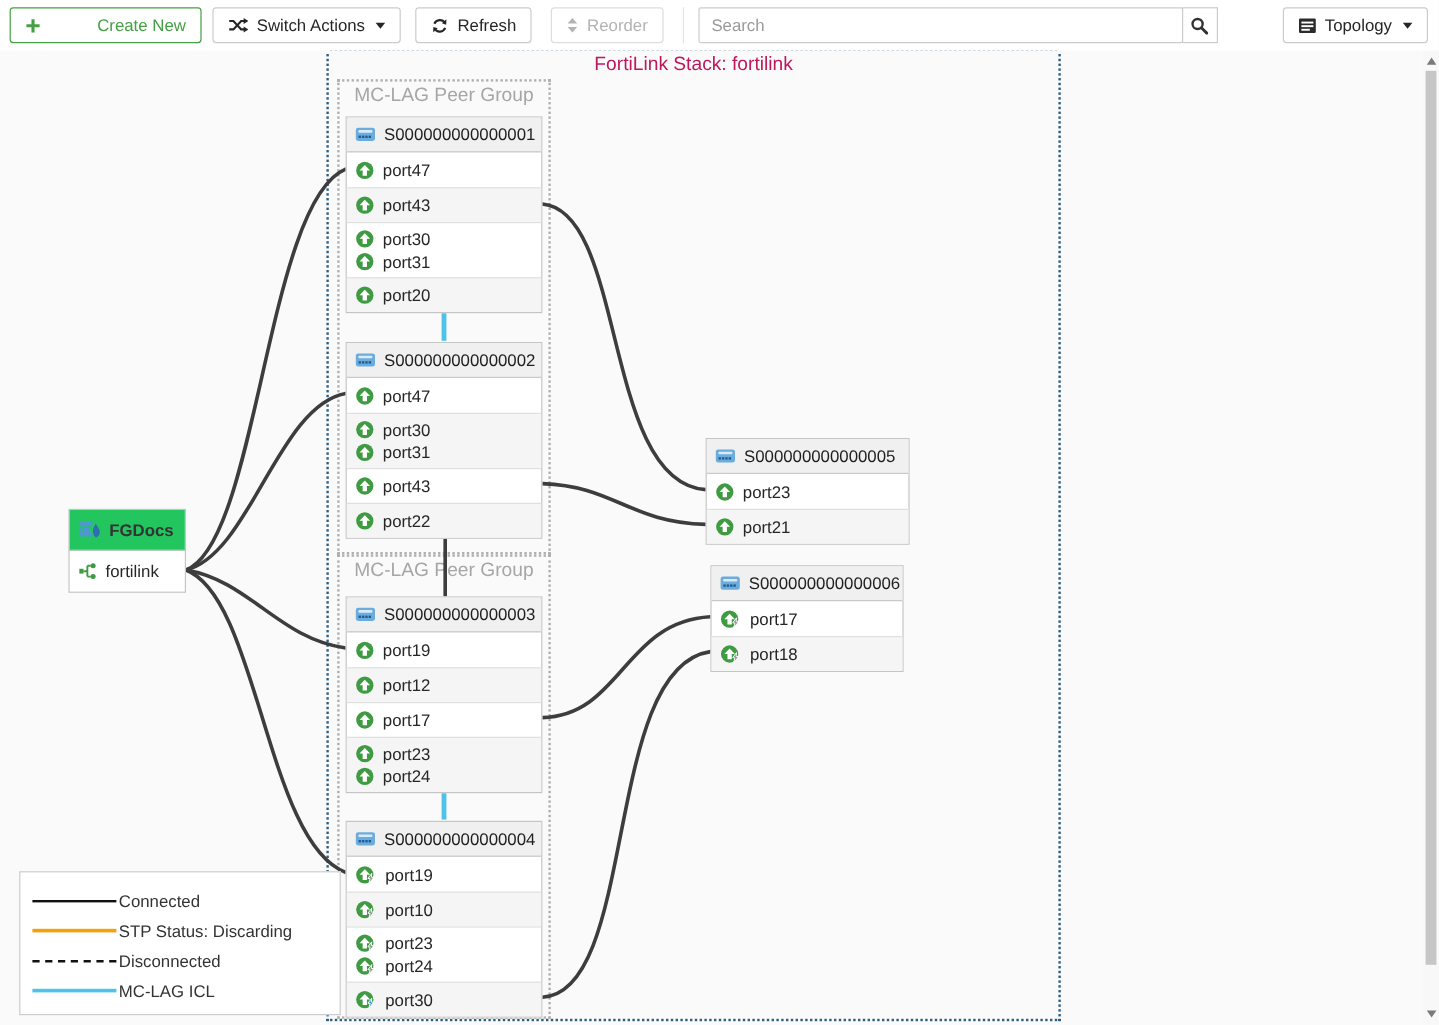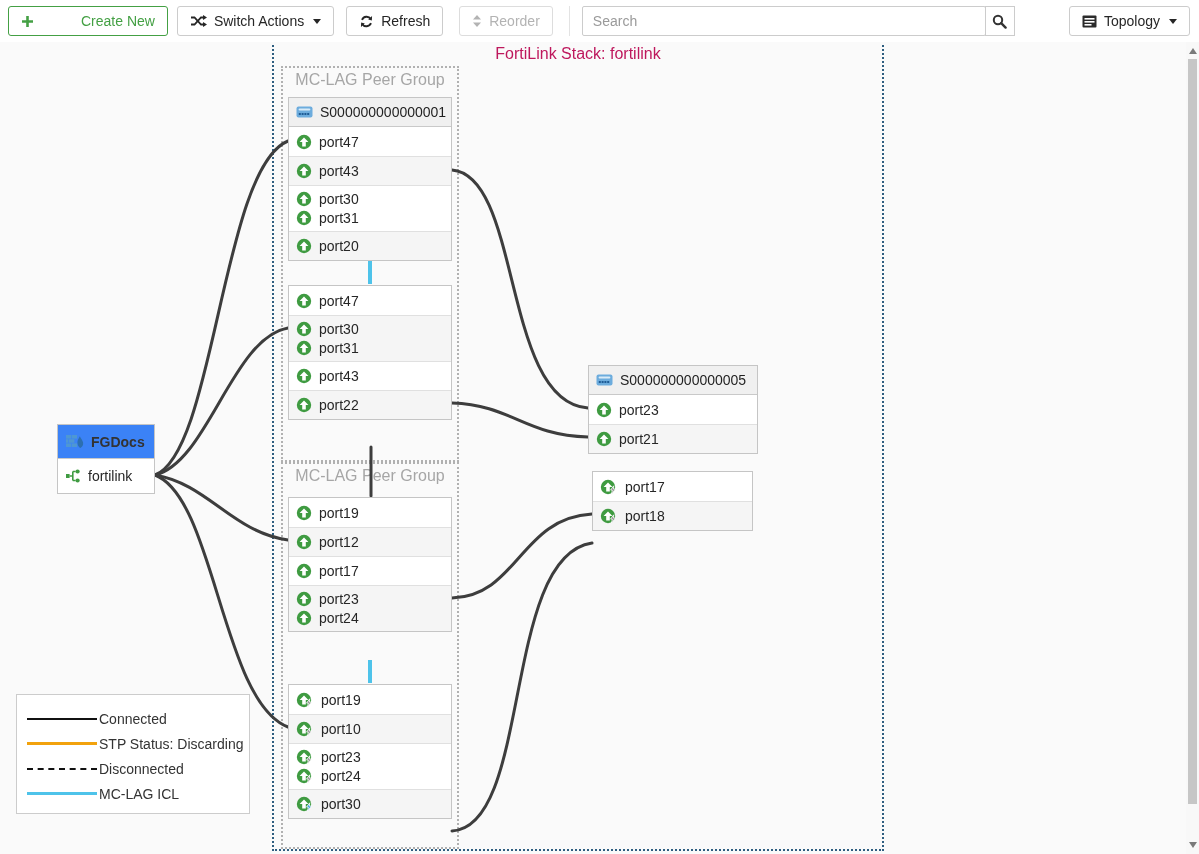--- a/index.html
+++ b/index.html
@@ -37,23 +37,23 @@
   .sw-row{box-sizing:border-box;display:flex;flex-direction:column;justify-content:center;gap:3px;padding:0 7px;}
   .sw-row.single{height:29px;} .sw-row.double{height:46px;}
   .sw-row + .sw-row{border-top:1px solid #e0e0e0;}
   .sw-row.alt{background:#f5f5f5;}
   .port-line{display:flex;align-items:center;gap:7px;color:#262626;line-height:1;}
   .picon{display:inline-flex;align-items:center;}
   
   #fgt{position:absolute;left:57px;top:424px;width:98px;background:#fff;border:1px solid #c5c5c5;
        box-sizing:border-box;z-index:10;font-size:14px;}
   .fgt-row{height:34px;display:flex;align-items:center;gap:7px;padding:0 8px;box-sizing:border-box;color:#262626;}
-  .fgt-row.head{background:#3b82f6;border-bottom:1px solid #c9c9c9;font-weight:700;color:#333;}
-  
-  #legend{position:absolute;left:16px;top:694px;width:234px;height:120px;background:#fff;
+  .fgt-row.head{background:#22c55e;border-bottom:1px solid #c9c9c9;font-weight:700;color:#333;}
+  
+  #legend{position:absolute;left:16px;top:726px;width:268px;height:120px;background:#fff;
           border:1px solid #ccc;z-index:10;box-sizing:border-box;padding-top:11px;}
   .legend-row{height:25px;display:flex;align-items:center;padding-left:10px;}
   .legend-swatch{width:70px;height:0;display:inline-block;}
   .legend-label{font-size:14px;color:#333;margin-left:2px;white-space:nowrap;}
   
   #wires{position:absolute;left:0;top:0;width:1199px;height:854px;z-index:5;pointer-events:none;}
   
   #scrollbar{position:absolute;right:0;top:42px;width:13px;height:812px;background:#f8f8f8;z-index:15;}
   #sb-thumb{position:absolute;left:2px;top:17px;width:9px;height:745px;background:#c6c6c6;}
   .sb-arrow{position:absolute;left:2.5px;width:0;height:0;border-left:4px solid transparent;border-right:4px solid transparent;}
@@ -248,203 +248,248 @@
           <svg width="16" height="16" viewBox="0 0 16 16">
             <circle cx="8" cy="8" r="7.2" fill="#3f9b41"></circle>
             <path d="M8 3.4 L12.4 8 H9.8 V12.4 H6.2 V8 H3.6 Z" fill="#fff"></path>
           </svg>
         </span>
         <span class="port-label">port20</span>
       </div>
     </div>
   </div>
 <div class="switch-box" style="left:288px;top:285px;width:164px;">
-    <div class="sw-row single">
-      <div class="port-line">
-        <span class="picon">
-          <svg width="16" height="16" viewBox="0 0 16 16">
-            <circle cx="8" cy="8" r="7.2" fill="#3f9b41"></circle>
-            <path d="M8 3.4 L12.4 8 H9.8 V12.4 H6.2 V8 H3.6 Z" fill="#fff"></path>
-          </svg>
-        </span>
-        <span class="port-label">port47</span>
-      </div>
-    </div>
-    <div class="sw-row double alt">
-      <div class="port-line">
-        <span class="picon">
-          <svg width="16" height="16" viewBox="0 0 16 16">
-            <circle cx="8" cy="8" r="7.2" fill="#3f9b41"></circle>
-            <path d="M8 3.4 L12.4 8 H9.8 V12.4 H6.2 V8 H3.6 Z" fill="#fff"></path>
-          </svg>
-        </span>
-        <span class="port-label">port30</span>
-      </div>
-      <div class="port-line">
-        <span class="picon">
-          <svg width="16" height="16" viewBox="0 0 16 16">
-            <circle cx="8" cy="8" r="7.2" fill="#3f9b41"></circle>
-            <path d="M8 3.4 L12.4 8 H9.8 V12.4 H6.2 V8 H3.6 Z" fill="#fff"></path>
-          </svg>
-        </span>
-        <span class="port-label">port31</span>
-      </div>
-    </div>
-    <div class="sw-row single">
-      <div class="port-line">
-        <span class="picon">
-          <svg width="16" height="16" viewBox="0 0 16 16">
-            <circle cx="8" cy="8" r="7.2" fill="#3f9b41"></circle>
-            <path d="M8 3.4 L12.4 8 H9.8 V12.4 H6.2 V8 H3.6 Z" fill="#fff"></path>
-          </svg>
-        </span>
-        <span class="port-label">port43</span>
-      </div>
-    </div>
-    <div class="sw-row single alt">
-      <div class="port-line">
-        <span class="picon">
-          <svg width="16" height="16" viewBox="0 0 16 16">
-            <circle cx="8" cy="8" r="7.2" fill="#3f9b41"></circle>
-            <path d="M8 3.4 L12.4 8 H9.8 V12.4 H6.2 V8 H3.6 Z" fill="#fff"></path>
-          </svg>
-        </span>
-        <span class="port-label">port22</span>
-      </div>
-    </div>
-  </div>
-<div class="switch-box" style="left:288px;top:497px;width:164px;">
-    <div class="sw-row single">
-      <div class="port-line">
-        <span class="picon">
-          <svg width="16" height="16" viewBox="0 0 16 16">
-            <circle cx="8" cy="8" r="7.2" fill="#3f9b41"></circle>
-            <path d="M8 3.4 L12.4 8 H9.8 V12.4 H6.2 V8 H3.6 Z" fill="#fff"></path>
-          </svg>
-        </span>
-        <span class="port-label">port19</span>
-      </div>
-    </div>
-    <div class="sw-row single alt">
-      <div class="port-line">
-        <span class="picon">
-          <svg width="16" height="16" viewBox="0 0 16 16">
-            <circle cx="8" cy="8" r="7.2" fill="#3f9b41"></circle>
-            <path d="M8 3.4 L12.4 8 H9.8 V12.4 H6.2 V8 H3.6 Z" fill="#fff"></path>
-          </svg>
-        </span>
-        <span class="port-label">port12</span>
-      </div>
-    </div>
-    <div class="sw-row single">
-      <div class="port-line">
-        <span class="picon">
-          <svg width="16" height="16" viewBox="0 0 16 16">
-            <circle cx="8" cy="8" r="7.2" fill="#3f9b41"></circle>
-            <path d="M8 3.4 L12.4 8 H9.8 V12.4 H6.2 V8 H3.6 Z" fill="#fff"></path>
-          </svg>
-        </span>
-        <span class="port-label">port17</span>
-      </div>
-    </div>
-    <div class="sw-row double alt">
-      <div class="port-line">
-        <span class="picon">
-          <svg width="16" height="16" viewBox="0 0 16 16">
-            <circle cx="8" cy="8" r="7.2" fill="#3f9b41"></circle>
-            <path d="M8 3.4 L12.4 8 H9.8 V12.4 H6.2 V8 H3.6 Z" fill="#fff"></path>
-          </svg>
-        </span>
-        <span class="port-label">port23</span>
-      </div>
-      <div class="port-line">
-        <span class="picon">
-          <svg width="16" height="16" viewBox="0 0 16 16">
-            <circle cx="8" cy="8" r="7.2" fill="#3f9b41"></circle>
-            <path d="M8 3.4 L12.4 8 H9.8 V12.4 H6.2 V8 H3.6 Z" fill="#fff"></path>
-          </svg>
-        </span>
-        <span class="port-label">port24</span>
-      </div>
-    </div>
-  </div>
-<div class="switch-box" style="left:288px;top:684px;width:164px;">
-    <div class="sw-row single">
-      <div class="port-line">
-        <span class="picon">
-          <svg width="18" height="16" viewBox="0 0 18 16">
-            <circle cx="8" cy="8" r="7.2" fill="#3f9b41"></circle>
-            <path d="M8 3.4 L12.4 8 H9.8 V12.4 H6.2 V8 H3.6 Z" fill="#fff"></path>
-            <path d="M13.8 6.8 L10.6 11 L12.4 11.2 L11.4 15.2 L15.4 10.2 L13.4 10 Z" fill="#8f8f8f" stroke="#fff" stroke-width="0.8"></path>
-          </svg>
-        </span>
-        <span class="port-label">port19</span>
-      </div>
-    </div>
-    <div class="sw-row single alt">
-      <div class="port-line">
-        <span class="picon">
-          <svg width="18" height="16" viewBox="0 0 18 16">
-            <circle cx="8" cy="8" r="7.2" fill="#3f9b41"></circle>
-            <path d="M8 3.4 L12.4 8 H9.8 V12.4 H6.2 V8 H3.6 Z" fill="#fff"></path>
-            <path d="M13.8 6.8 L10.6 11 L12.4 11.2 L11.4 15.2 L15.4 10.2 L13.4 10 Z" fill="#8f8f8f" stroke="#fff" stroke-width="0.8"></path>
-          </svg>
-        </span>
-        <span class="port-label">port10</span>
-      </div>
-    </div>
-    <div class="sw-row double">
-      <div class="port-line">
-        <span class="picon">
-          <svg width="18" height="16" viewBox="0 0 18 16">
-            <circle cx="8" cy="8" r="7.2" fill="#3f9b41"></circle>
-            <path d="M8 3.4 L12.4 8 H9.8 V12.4 H6.2 V8 H3.6 Z" fill="#fff"></path>
-            <path d="M13.8 6.8 L10.6 11 L12.4 11.2 L11.4 15.2 L15.4 10.2 L13.4 10 Z" fill="#8f8f8f" stroke="#fff" stroke-width="0.8"></path>
-          </svg>
-        </span>
-        <span class="port-label">port23</span>
-      </div>
-      <div class="port-line">
-        <span class="picon">
-          <svg width="18" height="16" viewBox="0 0 18 16">
-            <circle cx="8" cy="8" r="7.2" fill="#3f9b41"></circle>
-            <path d="M8 3.4 L12.4 8 H9.8 V12.4 H6.2 V8 H3.6 Z" fill="#fff"></path>
-            <path d="M13.8 6.8 L10.6 11 L12.4 11.2 L11.4 15.2 L15.4 10.2 L13.4 10 Z" fill="#8f8f8f" stroke="#fff" stroke-width="0.8"></path>
-          </svg>
-        </span>
-        <span class="port-label">port24</span>
-      </div>
-    </div>
-    <div class="sw-row single alt">
-      <div class="port-line">
-        <span class="picon">
-          <svg width="18" height="16" viewBox="0 0 18 16">
-            <circle cx="8" cy="8" r="7.2" fill="#3f9b41"></circle>
-            <path d="M8 3.4 L12.4 8 H9.8 V12.4 H6.2 V8 H3.6 Z" fill="#fff"></path>
-            <path d="M13.8 6.8 L10.6 11 L12.4 11.2 L11.4 15.2 L15.4 10.2 L13.4 10 Z" fill="#3f9fe0" stroke="#fff" stroke-width="0.8"></path>
-          </svg>
-        </span>
-        <span class="port-label">port30</span>
-      </div>
-    </div>
-  </div>
-<div class="switch-box" style="left:588px;top:365px;width:170px;">
     <div class="sw-header">
       <span class="picon">
         <svg width="17" height="14" viewBox="0 0 17 14">
           <rect x="0.5" y="1.5" width="16" height="11" rx="2" fill="#6cacdd"></rect>
           <rect x="2.6" y="3.4" width="11.8" height="2.2" rx="1.1" fill="#d9ebf8"></rect>
           <g fill="#1e5c96">
             <rect x="2.8" y="8" width="2" height="2"></rect>
             <rect x="5.6" y="8" width="2" height="2"></rect>
             <rect x="8.4" y="8" width="2" height="2"></rect>
             <rect x="11.2" y="8" width="2" height="2"></rect>
           </g>
         </svg>
       </span>
+      <span class="sw-serial">S000000000000002</span>
+    </div>
+    <div class="sw-row single">
+      <div class="port-line">
+        <span class="picon">
+          <svg width="16" height="16" viewBox="0 0 16 16">
+            <circle cx="8" cy="8" r="7.2" fill="#3f9b41"></circle>
+            <path d="M8 3.4 L12.4 8 H9.8 V12.4 H6.2 V8 H3.6 Z" fill="#fff"></path>
+          </svg>
+        </span>
+        <span class="port-label">port47</span>
+      </div>
+    </div>
+    <div class="sw-row double alt">
+      <div class="port-line">
+        <span class="picon">
+          <svg width="16" height="16" viewBox="0 0 16 16">
+            <circle cx="8" cy="8" r="7.2" fill="#3f9b41"></circle>
+            <path d="M8 3.4 L12.4 8 H9.8 V12.4 H6.2 V8 H3.6 Z" fill="#fff"></path>
+          </svg>
+        </span>
+        <span class="port-label">port30</span>
+      </div>
+      <div class="port-line">
+        <span class="picon">
+          <svg width="16" height="16" viewBox="0 0 16 16">
+            <circle cx="8" cy="8" r="7.2" fill="#3f9b41"></circle>
+            <path d="M8 3.4 L12.4 8 H9.8 V12.4 H6.2 V8 H3.6 Z" fill="#fff"></path>
+          </svg>
+        </span>
+        <span class="port-label">port31</span>
+      </div>
+    </div>
+    <div class="sw-row single">
+      <div class="port-line">
+        <span class="picon">
+          <svg width="16" height="16" viewBox="0 0 16 16">
+            <circle cx="8" cy="8" r="7.2" fill="#3f9b41"></circle>
+            <path d="M8 3.4 L12.4 8 H9.8 V12.4 H6.2 V8 H3.6 Z" fill="#fff"></path>
+          </svg>
+        </span>
+        <span class="port-label">port43</span>
+      </div>
+    </div>
+    <div class="sw-row single alt">
+      <div class="port-line">
+        <span class="picon">
+          <svg width="16" height="16" viewBox="0 0 16 16">
+            <circle cx="8" cy="8" r="7.2" fill="#3f9b41"></circle>
+            <path d="M8 3.4 L12.4 8 H9.8 V12.4 H6.2 V8 H3.6 Z" fill="#fff"></path>
+          </svg>
+        </span>
+        <span class="port-label">port22</span>
+      </div>
+    </div>
+  </div>
+<div class="switch-box" style="left:288px;top:497px;width:164px;">
+    <div class="sw-header">
+      <span class="picon">
+        <svg width="17" height="14" viewBox="0 0 17 14">
+          <rect x="0.5" y="1.5" width="16" height="11" rx="2" fill="#6cacdd"></rect>
+          <rect x="2.6" y="3.4" width="11.8" height="2.2" rx="1.1" fill="#d9ebf8"></rect>
+          <g fill="#1e5c96">
+            <rect x="2.8" y="8" width="2" height="2"></rect>
+            <rect x="5.6" y="8" width="2" height="2"></rect>
+            <rect x="8.4" y="8" width="2" height="2"></rect>
+            <rect x="11.2" y="8" width="2" height="2"></rect>
+          </g>
+        </svg>
+      </span>
+      <span class="sw-serial">S000000000000003</span>
+    </div>
+    <div class="sw-row single">
+      <div class="port-line">
+        <span class="picon">
+          <svg width="16" height="16" viewBox="0 0 16 16">
+            <circle cx="8" cy="8" r="7.2" fill="#3f9b41"></circle>
+            <path d="M8 3.4 L12.4 8 H9.8 V12.4 H6.2 V8 H3.6 Z" fill="#fff"></path>
+          </svg>
+        </span>
+        <span class="port-label">port19</span>
+      </div>
+    </div>
+    <div class="sw-row single alt">
+      <div class="port-line">
+        <span class="picon">
+          <svg width="16" height="16" viewBox="0 0 16 16">
+            <circle cx="8" cy="8" r="7.2" fill="#3f9b41"></circle>
+            <path d="M8 3.4 L12.4 8 H9.8 V12.4 H6.2 V8 H3.6 Z" fill="#fff"></path>
+          </svg>
+        </span>
+        <span class="port-label">port12</span>
+      </div>
+    </div>
+    <div class="sw-row single">
+      <div class="port-line">
+        <span class="picon">
+          <svg width="16" height="16" viewBox="0 0 16 16">
+            <circle cx="8" cy="8" r="7.2" fill="#3f9b41"></circle>
+            <path d="M8 3.4 L12.4 8 H9.8 V12.4 H6.2 V8 H3.6 Z" fill="#fff"></path>
+          </svg>
+        </span>
+        <span class="port-label">port17</span>
+      </div>
+    </div>
+    <div class="sw-row double alt">
+      <div class="port-line">
+        <span class="picon">
+          <svg width="16" height="16" viewBox="0 0 16 16">
+            <circle cx="8" cy="8" r="7.2" fill="#3f9b41"></circle>
+            <path d="M8 3.4 L12.4 8 H9.8 V12.4 H6.2 V8 H3.6 Z" fill="#fff"></path>
+          </svg>
+        </span>
+        <span class="port-label">port23</span>
+      </div>
+      <div class="port-line">
+        <span class="picon">
+          <svg width="16" height="16" viewBox="0 0 16 16">
+            <circle cx="8" cy="8" r="7.2" fill="#3f9b41"></circle>
+            <path d="M8 3.4 L12.4 8 H9.8 V12.4 H6.2 V8 H3.6 Z" fill="#fff"></path>
+          </svg>
+        </span>
+        <span class="port-label">port24</span>
+      </div>
+    </div>
+  </div>
+<div class="switch-box" style="left:288px;top:684px;width:164px;">
+    <div class="sw-header">
+      <span class="picon">
+        <svg width="17" height="14" viewBox="0 0 17 14">
+          <rect x="0.5" y="1.5" width="16" height="11" rx="2" fill="#6cacdd"></rect>
+          <rect x="2.6" y="3.4" width="11.8" height="2.2" rx="1.1" fill="#d9ebf8"></rect>
+          <g fill="#1e5c96">
+            <rect x="2.8" y="8" width="2" height="2"></rect>
+            <rect x="5.6" y="8" width="2" height="2"></rect>
+            <rect x="8.4" y="8" width="2" height="2"></rect>
+            <rect x="11.2" y="8" width="2" height="2"></rect>
+          </g>
+        </svg>
+      </span>
+      <span class="sw-serial">S000000000000004</span>
+    </div>
+    <div class="sw-row single">
+      <div class="port-line">
+        <span class="picon">
+          <svg width="18" height="16" viewBox="0 0 18 16">
+            <circle cx="8" cy="8" r="7.2" fill="#3f9b41"></circle>
+            <path d="M8 3.4 L12.4 8 H9.8 V12.4 H6.2 V8 H3.6 Z" fill="#fff"></path>
+            <path d="M13.8 6.8 L10.6 11 L12.4 11.2 L11.4 15.2 L15.4 10.2 L13.4 10 Z" fill="#8f8f8f" stroke="#fff" stroke-width="0.8"></path>
+          </svg>
+        </span>
+        <span class="port-label">port19</span>
+      </div>
+    </div>
+    <div class="sw-row single alt">
+      <div class="port-line">
+        <span class="picon">
+          <svg width="18" height="16" viewBox="0 0 18 16">
+            <circle cx="8" cy="8" r="7.2" fill="#3f9b41"></circle>
+            <path d="M8 3.4 L12.4 8 H9.8 V12.4 H6.2 V8 H3.6 Z" fill="#fff"></path>
+            <path d="M13.8 6.8 L10.6 11 L12.4 11.2 L11.4 15.2 L15.4 10.2 L13.4 10 Z" fill="#8f8f8f" stroke="#fff" stroke-width="0.8"></path>
+          </svg>
+        </span>
+        <span class="port-label">port10</span>
+      </div>
+    </div>
+    <div class="sw-row double">
+      <div class="port-line">
+        <span class="picon">
+          <svg width="18" height="16" viewBox="0 0 18 16">
+            <circle cx="8" cy="8" r="7.2" fill="#3f9b41"></circle>
+            <path d="M8 3.4 L12.4 8 H9.8 V12.4 H6.2 V8 H3.6 Z" fill="#fff"></path>
+            <path d="M13.8 6.8 L10.6 11 L12.4 11.2 L11.4 15.2 L15.4 10.2 L13.4 10 Z" fill="#8f8f8f" stroke="#fff" stroke-width="0.8"></path>
+          </svg>
+        </span>
+        <span class="port-label">port23</span>
+      </div>
+      <div class="port-line">
+        <span class="picon">
+          <svg width="18" height="16" viewBox="0 0 18 16">
+            <circle cx="8" cy="8" r="7.2" fill="#3f9b41"></circle>
+            <path d="M8 3.4 L12.4 8 H9.8 V12.4 H6.2 V8 H3.6 Z" fill="#fff"></path>
+            <path d="M13.8 6.8 L10.6 11 L12.4 11.2 L11.4 15.2 L15.4 10.2 L13.4 10 Z" fill="#8f8f8f" stroke="#fff" stroke-width="0.8"></path>
+          </svg>
+        </span>
+        <span class="port-label">port24</span>
+      </div>
+    </div>
+    <div class="sw-row single alt">
+      <div class="port-line">
+        <span class="picon">
+          <svg width="18" height="16" viewBox="0 0 18 16">
+            <circle cx="8" cy="8" r="7.2" fill="#3f9b41"></circle>
+            <path d="M8 3.4 L12.4 8 H9.8 V12.4 H6.2 V8 H3.6 Z" fill="#fff"></path>
+            <path d="M13.8 6.8 L10.6 11 L12.4 11.2 L11.4 15.2 L15.4 10.2 L13.4 10 Z" fill="#3f9fe0" stroke="#fff" stroke-width="0.8"></path>
+          </svg>
+        </span>
+        <span class="port-label">port30</span>
+      </div>
+    </div>
+  </div>
+<div class="switch-box" style="left:588px;top:365px;width:170px;">
+    <div class="sw-header">
+      <span class="picon">
+        <svg width="17" height="14" viewBox="0 0 17 14">
+          <rect x="0.5" y="1.5" width="16" height="11" rx="2" fill="#6cacdd"></rect>
+          <rect x="2.6" y="3.4" width="11.8" height="2.2" rx="1.1" fill="#d9ebf8"></rect>
+          <g fill="#1e5c96">
+            <rect x="2.8" y="8" width="2" height="2"></rect>
+            <rect x="5.6" y="8" width="2" height="2"></rect>
+            <rect x="8.4" y="8" width="2" height="2"></rect>
+            <rect x="11.2" y="8" width="2" height="2"></rect>
+          </g>
+        </svg>
+      </span>
       <span class="sw-serial">S000000000000005</span>
     </div>
     <div class="sw-row single">
       <div class="port-line">
         <span class="picon">
           <svg width="16" height="16" viewBox="0 0 16 16">
             <circle cx="8" cy="8" r="7.2" fill="#3f9b41"></circle>
             <path d="M8 3.4 L12.4 8 H9.8 V12.4 H6.2 V8 H3.6 Z" fill="#fff"></path>
           </svg>
         </span>
@@ -457,20 +502,35 @@
           <svg width="16" height="16" viewBox="0 0 16 16">
             <circle cx="8" cy="8" r="7.2" fill="#3f9b41"></circle>
             <path d="M8 3.4 L12.4 8 H9.8 V12.4 H6.2 V8 H3.6 Z" fill="#fff"></path>
           </svg>
         </span>
         <span class="port-label">port21</span>
       </div>
     </div>
   </div>
 <div class="switch-box" style="left:592px;top:471px;width:161px;">
+    <div class="sw-header">
+      <span class="picon">
+        <svg width="17" height="14" viewBox="0 0 17 14">
+          <rect x="0.5" y="1.5" width="16" height="11" rx="2" fill="#6cacdd"></rect>
+          <rect x="2.6" y="3.4" width="11.8" height="2.2" rx="1.1" fill="#d9ebf8"></rect>
+          <g fill="#1e5c96">
+            <rect x="2.8" y="8" width="2" height="2"></rect>
+            <rect x="5.6" y="8" width="2" height="2"></rect>
+            <rect x="8.4" y="8" width="2" height="2"></rect>
+            <rect x="11.2" y="8" width="2" height="2"></rect>
+          </g>
+        </svg>
+      </span>
+      <span class="sw-serial">S000000000000006</span>
+    </div>
     <div class="sw-row single">
       <div class="port-line">
         <span class="picon">
           <svg width="18" height="16" viewBox="0 0 18 16">
             <circle cx="8" cy="8" r="7.2" fill="#3f9b41"></circle>
             <path d="M8 3.4 L12.4 8 H9.8 V12.4 H6.2 V8 H3.6 Z" fill="#fff"></path>
             <path d="M13.8 6.8 L10.6 11 L12.4 11.2 L11.4 15.2 L15.4 10.2 L13.4 10 Z" fill="#8f8f8f" stroke="#fff" stroke-width="0.8"></path>
           </svg>
         </span>
         <span class="port-label">port17</span>

